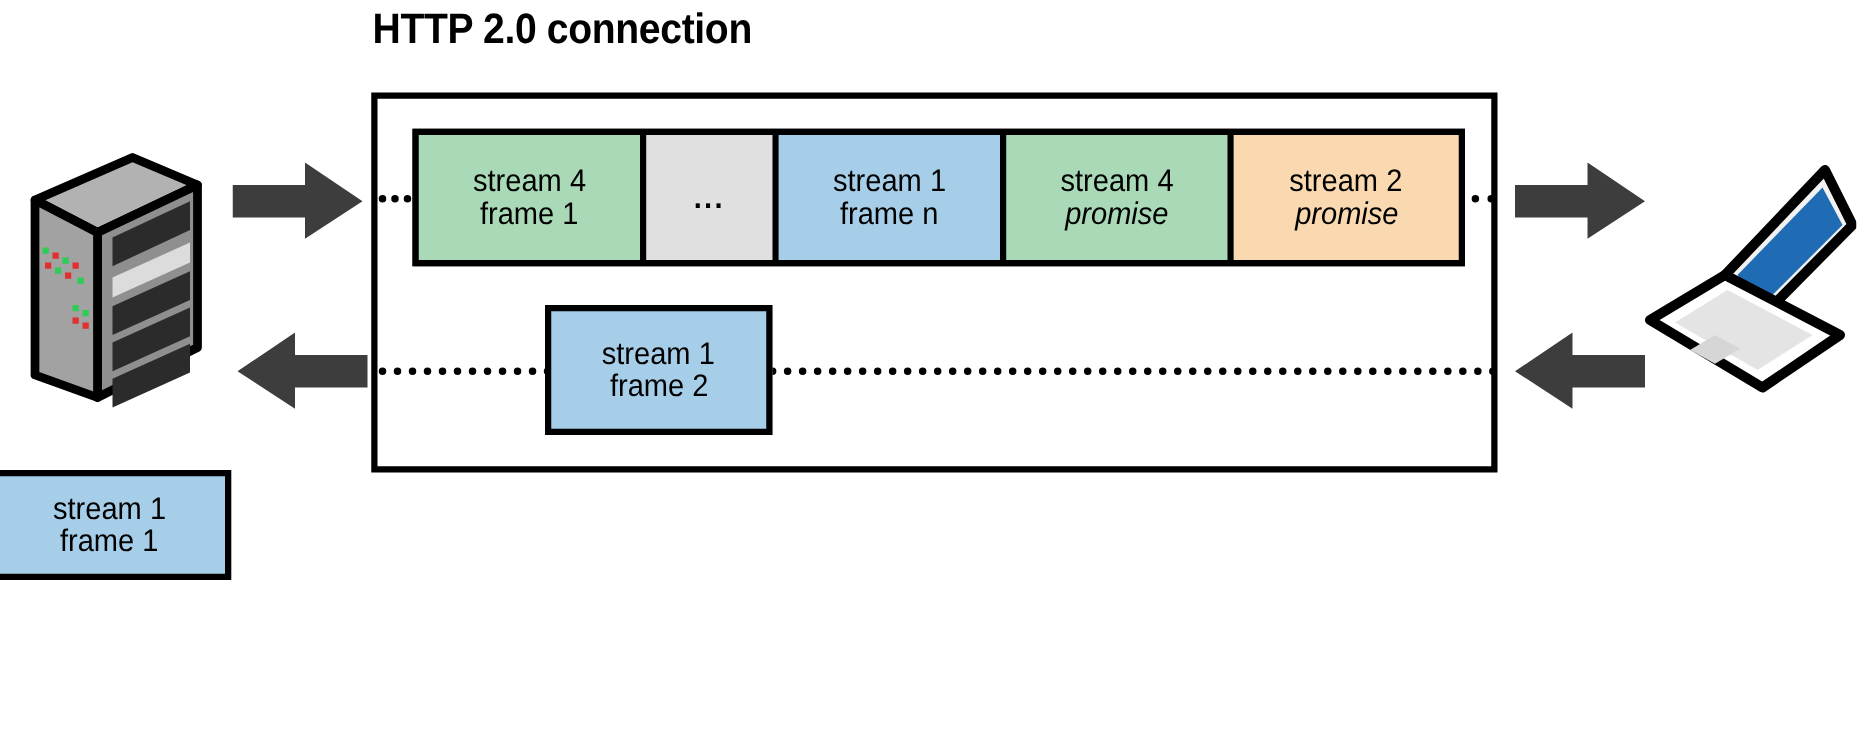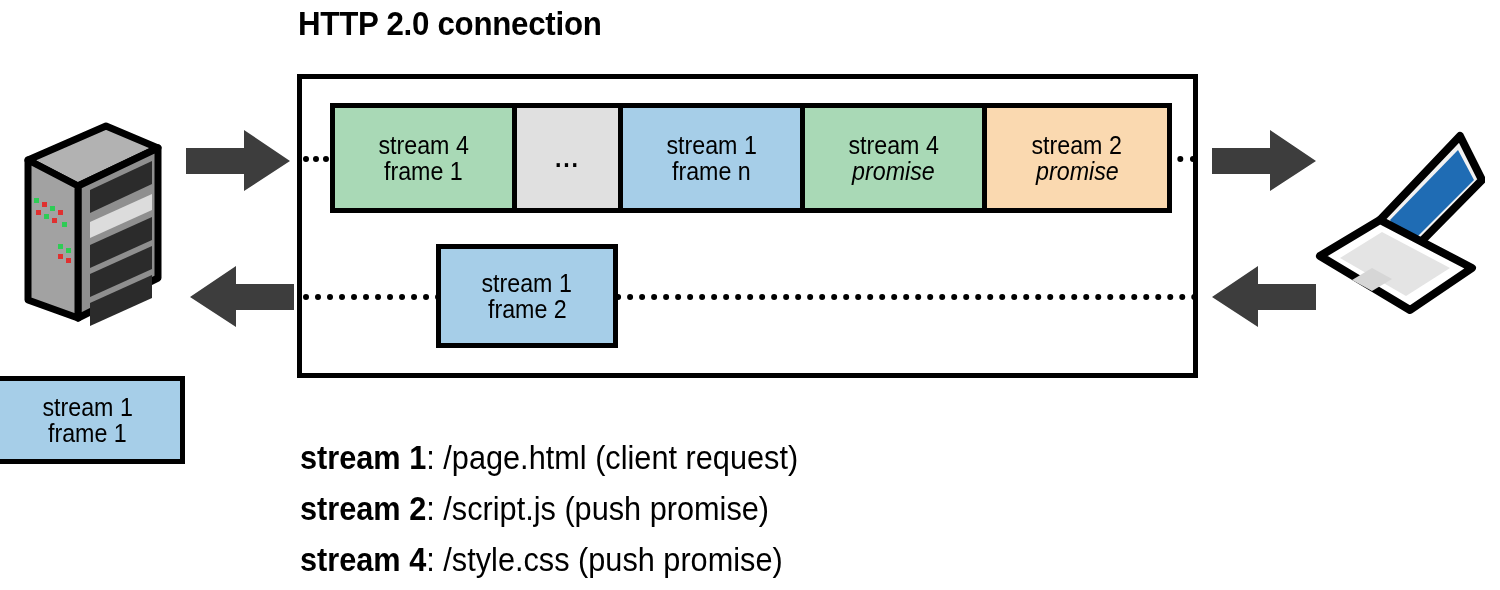--- a/index.html
+++ b/index.html
@@ -257,19 +257,14 @@
   <div id="lower-frame-box" style="background: rgb(166, 206, 232);">
     <span class="l1">stream 1</span>
     <span class="l2">frame 2</span>
   </div>
 
   <div id="detached-box" style="background: rgb(166, 206, 232);">
     <span class="l1">stream 1</span>
     <span class="l2">frame 1</span>
   </div>
 
-  <div id="legend">
-      <div class="legend-row"><b>stream 1</b><span class="rest">: /page.html  (client request)</span></div>
-      <div class="legend-row"><b>stream 2</b><span class="rest">: /script.js  (push promise)</span></div>
-      <div class="legend-row"><b>stream 4</b><span class="rest">: /style.css  (push promise)</span></div>
-    </div>
 
 </div>
 
 </body></html>

